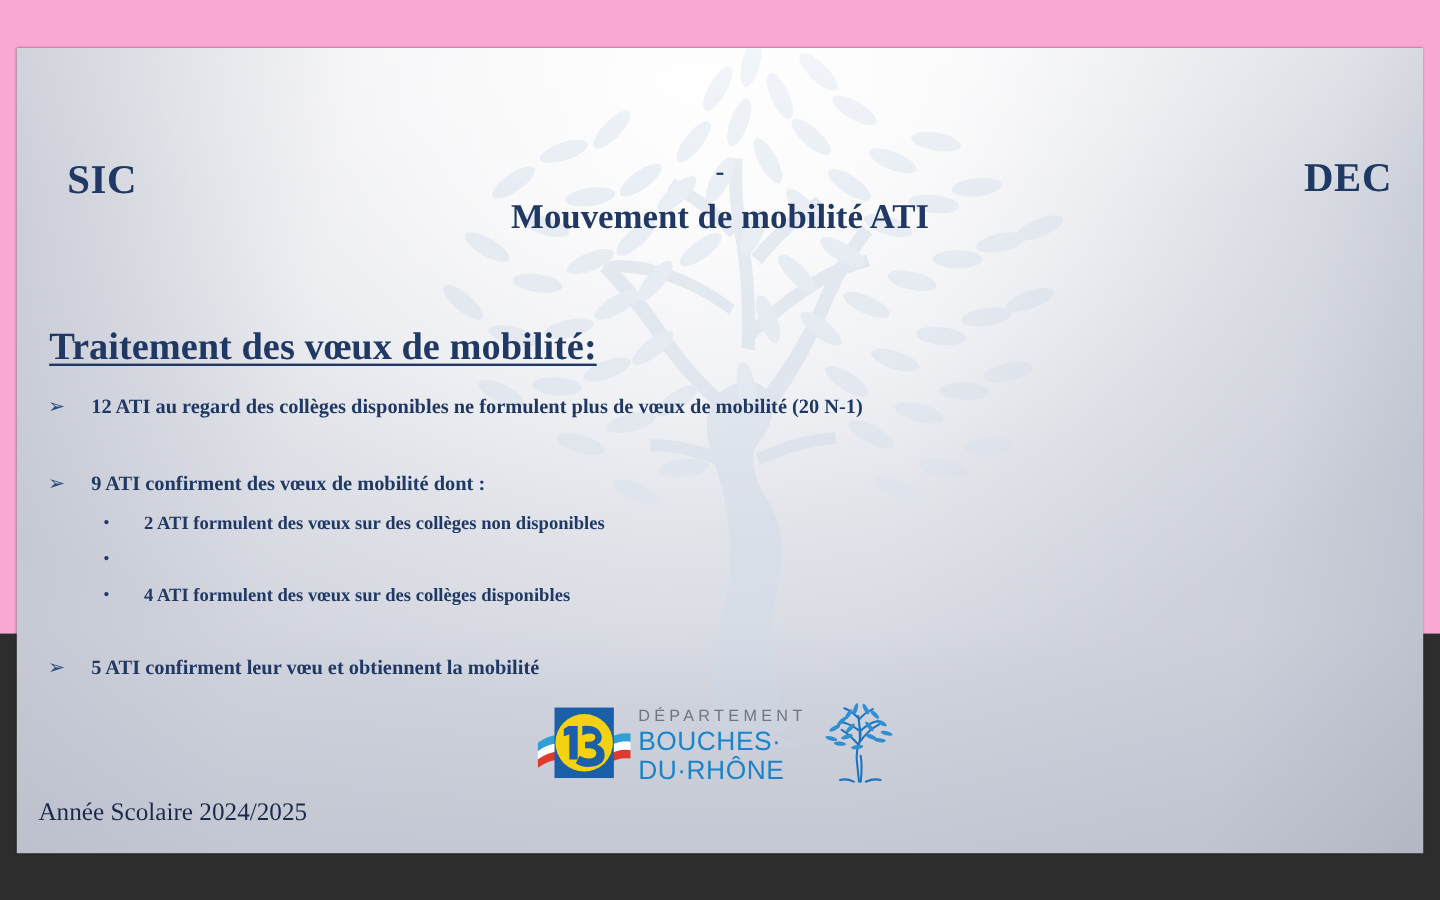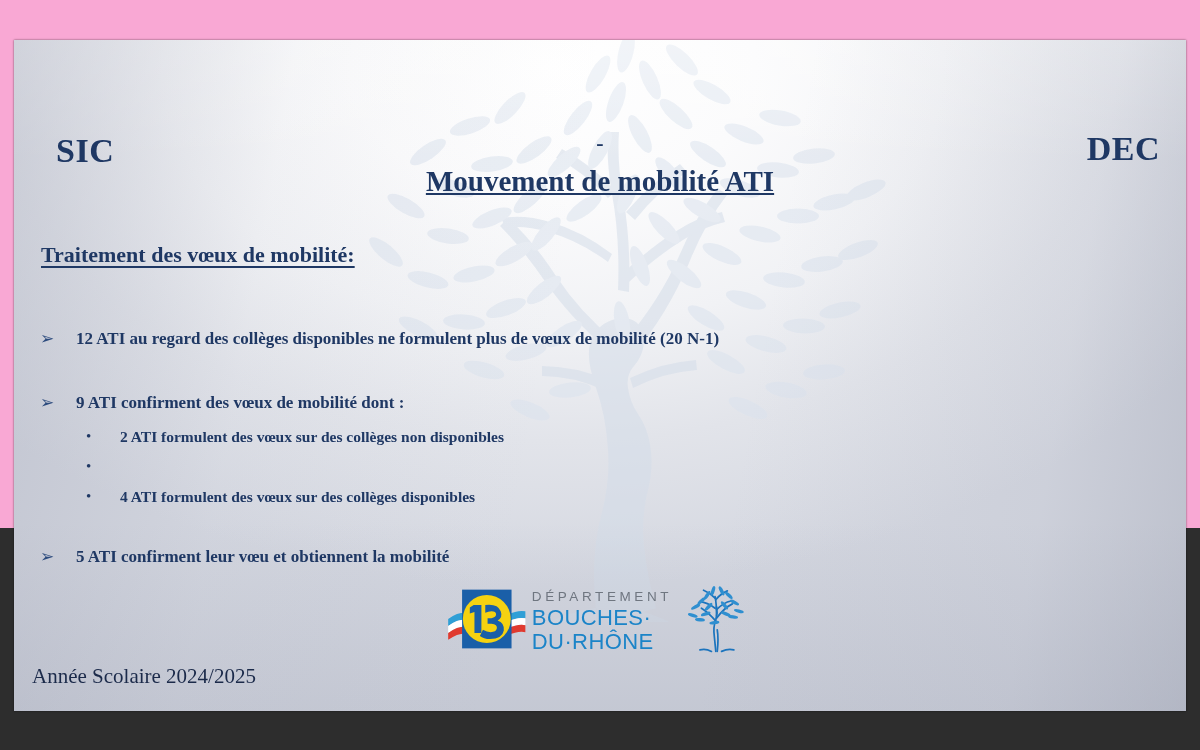--- a/index.html
+++ b/index.html
@@ -87,29 +87,28 @@
     font-weight: bold;
     line-height: 14px;
     color: #1F3864;
   }
   .hdr-title {
     font-size: 29px;
     font-weight: bold;
     line-height: 34px;
     margin-top: 14px;
     color: #1F3864;
-    text-decoration: underline;
   }
 
   
   .section-title {
     position: absolute;
     left: 27px;
-    top: 202px;
-    font-size: 22px;
+    top: 230px;
+    font-size: 32px;
     font-weight: bold;
     color: #1F3864;
     text-decoration: underline;
     text-underline-offset: 4px;
     text-decoration-thickness: 2px;
     text-align: center;
   }
 
   .bullets {
     position: absolute;

